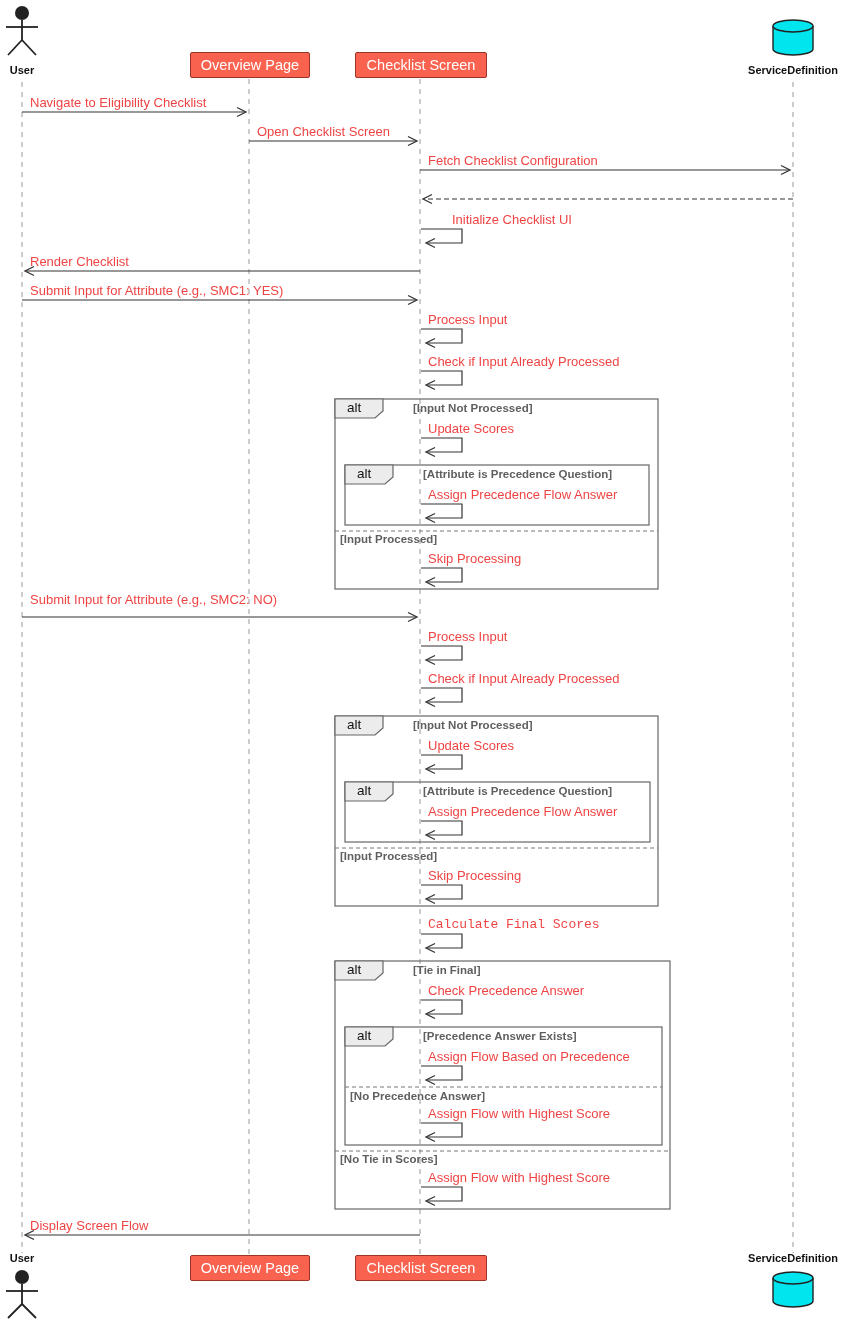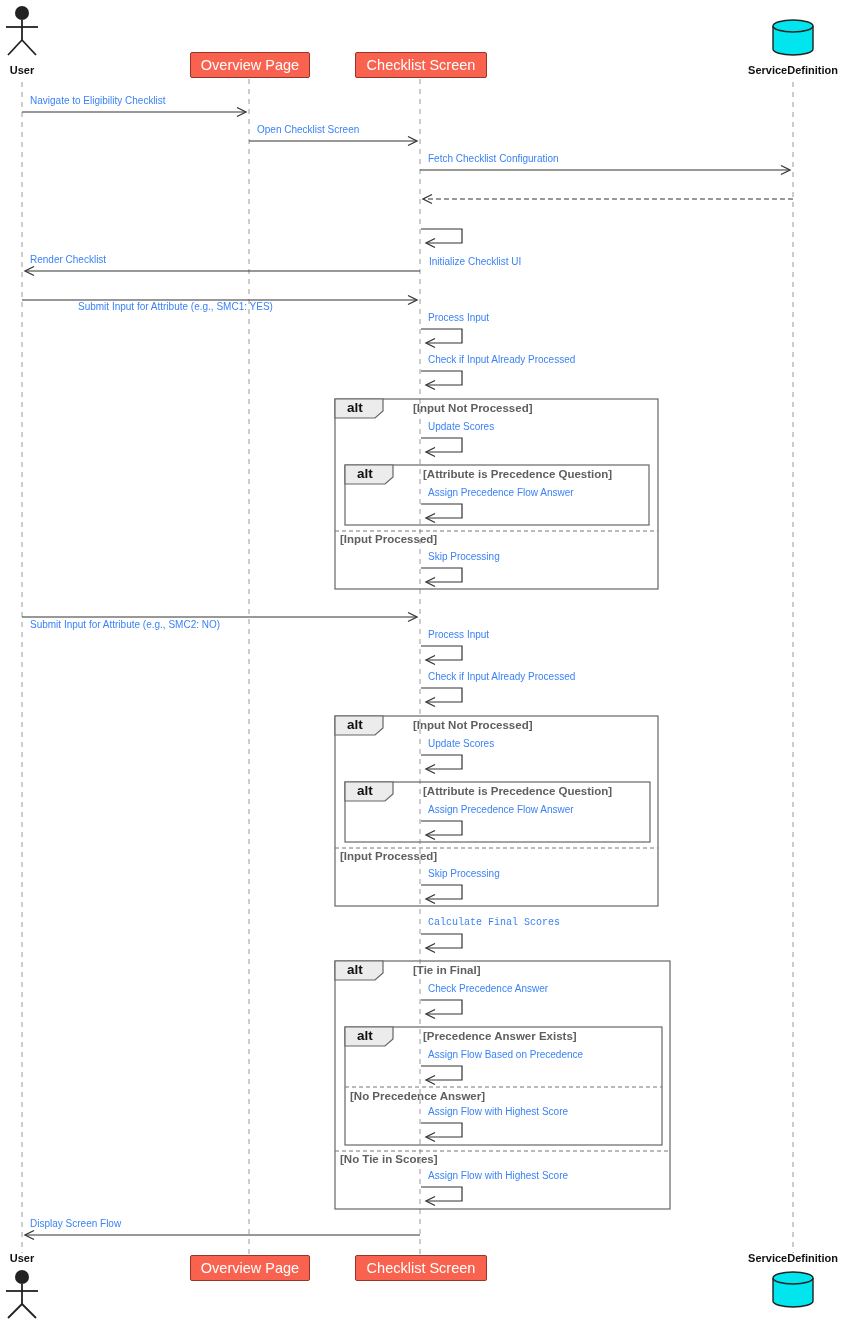--- a/index.html
+++ b/index.html
@@ -14,23 +14,23 @@
   .frag{fill:none;stroke:#666;stroke-width:1.2;}
   .pent{fill:#ececec;stroke:#666;stroke-width:1.2;}
   .divider{stroke:#777;stroke-width:1;stroke-dasharray:4,3;}
   .actor{stroke:#222;stroke-width:1.8;}
   .db{fill:#00E5EE;stroke:#222;stroke-width:1.4;}
   
   .pbox{position:absolute;background:#F9624E;border:1.5px solid #993428;border-radius:2px;
         color:#fff;display:flex;align-items:center;justify-content:center;
         font-size:14.5px;box-sizing:border-box;}
   .plabel{position:absolute;font-size:11px;color:#111;text-align:center;white-space:nowrap;font-weight:bold;}
-  .msg{position:absolute;font-size:10px;color:#3b82f6;white-space:nowrap;}
+  .msg{position:absolute;font-size:13px;color:#ef4444;white-space:nowrap;}
   .guard{position:absolute;font-size:11.5px;font-weight:bold;color:#5f5f5f;white-space:nowrap;}
-  .op{position:absolute;font-size:13.5px;font-weight:bold;color:#111;white-space:nowrap;}
+  .op{position:absolute;font-size:13.5px;font-weight:normal;color:#111;white-space:nowrap;}
 </style>
 </head>
 <body>
 
 <div class="stage">
 
   <svg class="layer" width="858" height="1334" viewBox="0 0 858 1334">
     <defs>
       <marker id="ah" markerWidth="14" markerHeight="14" refX="9" refY="6" orient="auto" markerUnits="userSpaceOnUse">
         <path d="M1,1.5 L10,6 L1,10.5" fill="none" stroke="#333" stroke-width="1.3"></path>
@@ -120,29 +120,29 @@
   <div class="plabel" style="left:728px;width:130px;top:1252px;">ServiceDefinition</div>
 
   <div class="pbox" style="left:190px;top:52px;width:120px;height:26px;">Overview Page</div>
   <div class="pbox" style="left:355px;top:52px;width:132px;height:26px;">Checklist Screen</div>
   <div class="pbox" style="left:190px;top:1255px;width:120px;height:26px;">Overview Page</div>
   <div class="pbox" style="left:355px;top:1255px;width:132px;height:26px;">Checklist Screen</div>
 
   <div class="msg" style="left:30px;top:95px;">Navigate to Eligibility Checklist</div>
   <div class="msg" style="left:257px;top:124px;">Open Checklist Screen</div>
   <div class="msg" style="left:428px;top:153px;">Fetch Checklist Configuration</div>
-  <div class="msg" style="left:429px;top:212px;margin-top:44px;">Initialize Checklist UI</div>
+  <div class="msg" style="left:452px;top:212px;">Initialize Checklist UI</div>
   <div class="msg" style="left:30px;top:254px;">Render Checklist</div>
-  <div class="msg" style="left:30px;top:301px;margin-left:48px;">Submit Input for Attribute (e.g., SMC1: YES)</div>
+  <div class="msg" style="left:30px;top:283px;">Submit Input for Attribute (e.g., SMC1: YES)</div>
   <div class="msg" style="left:428px;top:312px;">Process Input</div>
   <div class="msg" style="left:428px;top:354px;">Check if Input Already Processed</div>
   <div class="msg" style="left:428px;top:421px;">Update Scores</div>
   <div class="msg" style="left:428px;top:487px;">Assign Precedence Flow Answer</div>
   <div class="msg" style="left:428px;top:551px;">Skip Processing</div>
-  <div class="msg" style="left:30px;top:619px;">Submit Input for Attribute (e.g., SMC2: NO)</div>
+  <div class="msg" style="left:30px;top:592px;">Submit Input for Attribute (e.g., SMC2: NO)</div>
   <div class="msg" style="left:428px;top:629px;">Process Input</div>
   <div class="msg" style="left:428px;top:671px;">Check if Input Already Processed</div>
   <div class="msg" style="left:428px;top:738px;">Update Scores</div>
   <div class="msg" style="left:428px;top:804px;">Assign Precedence Flow Answer</div>
   <div class="msg" style="left:428px;top:868px;">Skip Processing</div>
   <div class="msg" style="left:428px;top:917px;font-family:Liberation Mono, monospace;">Calculate Final Scores</div>
   <div class="msg" style="left:428px;top:983px;">Check Precedence Answer</div>
   <div class="msg" style="left:428px;top:1049px;text-align:right;">Assign Flow Based on Precedence</div>
   <div class="msg" style="left:428px;top:1106px;">Assign Flow with Highest Score</div>
   <div class="msg" style="left:428px;top:1170px;">Assign Flow with Highest Score</div>

